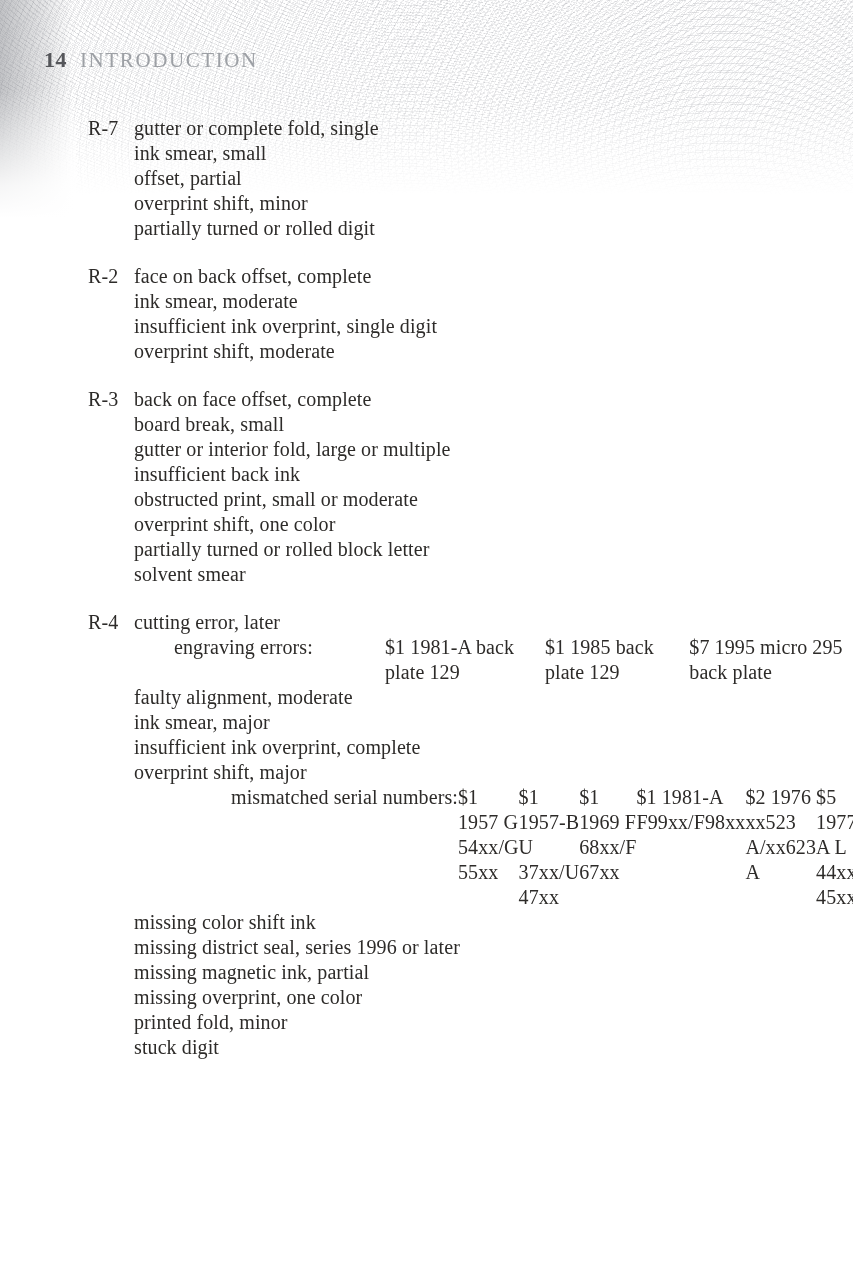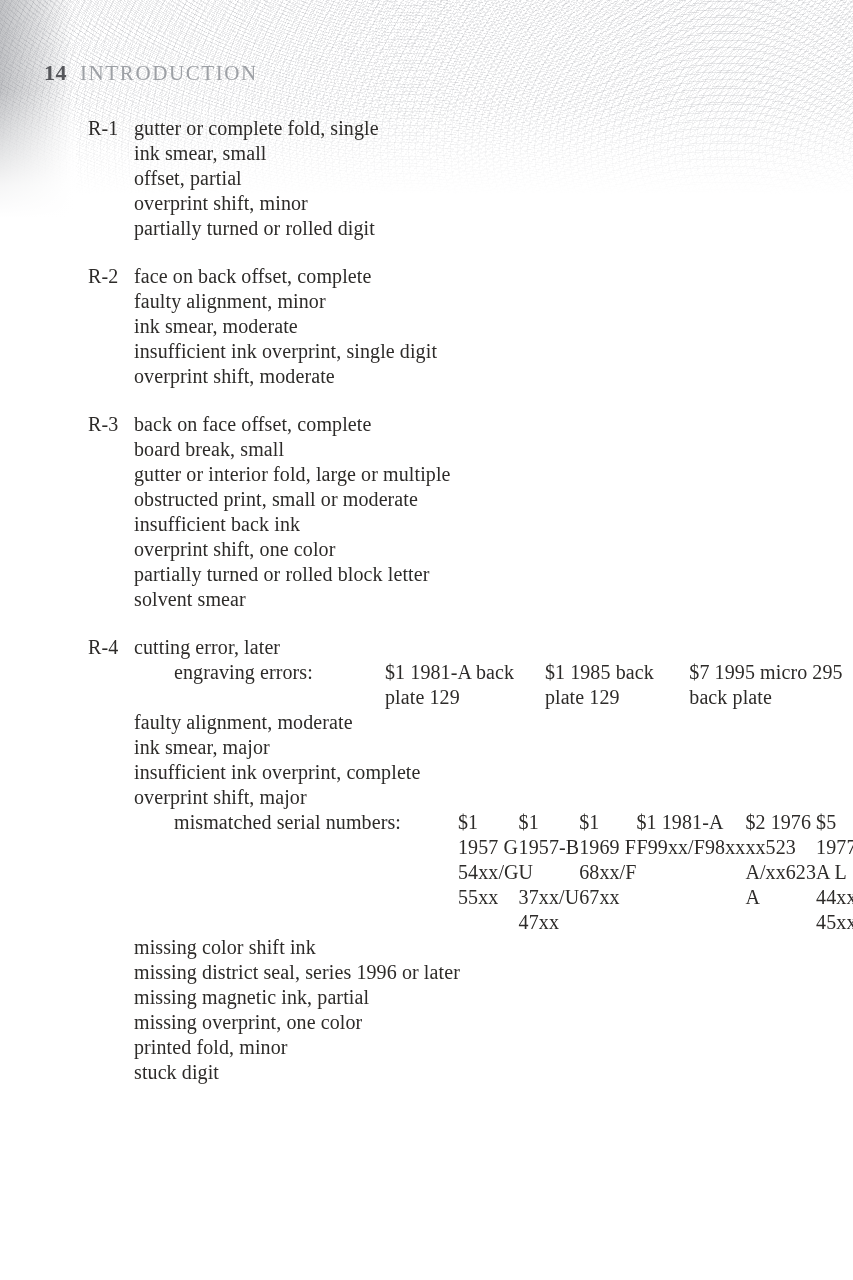--- a/index.html
+++ b/index.html
@@ -26,21 +26,21 @@
   
   .edge-shade{
     position:absolute;top:0;left:0;width:76px;height:218px;
     background:linear-gradient(to right, rgba(132,134,140,0.50) 0%, rgba(132,134,140,0.28) 45%, rgba(132,134,140,0) 96%);
   }
   .edge-shade::after{
     content:"";position:absolute;inset:0;
     background:linear-gradient(to bottom, rgba(255,255,255,0) 40%, rgba(255,255,255,0.85) 85%, #ffffff 100%);
   }
   .running-head{
-    position:absolute;top:60px;left:44px;z-index:5;
+    position:absolute;top:47px;left:44px;z-index:5;
     white-space:nowrap;
   }
   .page-num{
     font-weight:bold;font-size:22px;color:#55565a;letter-spacing:0.5px;
   }
   .head-title{
     margin-left:13px;font-size:21px;color:#9da0a5;letter-spacing:1.6px;
   }
   .content{
     position:absolute;top:116px;left:88px;z-index:4;
@@ -59,47 +59,46 @@
 <body>
 
 <div class="page">
   <div class="deco-band"></div>
   <div class="edge-shade"></div>
   <header class="running-head">
     <span class="page-num">14</span><span class="head-title">INTRODUCTION</span>
   </header>
   <main class="content" id="sections-root">
       <div class="section">
-        <span class="sec-label">R-1</span>
+        <span class="sec-label">R-7</span>
         <div class="items">
           <div class="item">gutter or complete fold, single</div>
           <div class="item">ink smear, small</div>
           <div class="item">offset, partial</div>
           <div class="item">overprint shift, minor</div>
           <div class="item">partially turned or rolled digit</div>
         </div>
       </div>
       <div class="section">
         <span class="sec-label">R-2</span>
         <div class="items">
           <div class="item">face on back offset, complete</div>
-          <div class="item">faulty alignment, minor</div>
           <div class="item">ink smear, moderate</div>
           <div class="item">insufficient ink overprint, single digit</div>
           <div class="item">overprint shift, moderate</div>
         </div>
       </div>
       <div class="section">
         <span class="sec-label">R-3</span>
         <div class="items">
           <div class="item">back on face offset, complete</div>
           <div class="item">board break, small</div>
           <div class="item">gutter or interior fold, large or multiple</div>
+          <div class="item">insufficient back ink</div>
           <div class="item">obstructed print, small or moderate</div>
-          <div class="item">insufficient back ink</div>
           <div class="item">overprint shift, one color</div>
           <div class="item">partially turned or rolled block letter</div>
           <div class="item">solvent smear</div>
         </div>
       </div>
       <div class="section">
         <span class="sec-label">R-4</span>
         <div class="items">
           <div class="item">cutting error, later</div>
           <div class="item-row">
@@ -108,21 +107,21 @@
               <div class="value-line">$1 1981-A back plate 129</div>
               <div class="value-line">$1 1985 back plate 129</div>
               <div class="value-line">$7 1995 micro 295 back plate</div>
             </div>
           </div>
           <div class="item">faulty alignment, moderate</div>
           <div class="item">ink smear, major</div>
           <div class="item">insufficient ink overprint, complete</div>
           <div class="item">overprint shift, major</div>
           <div class="item-row">
-            <span class="item-label" style="width: 284px;">mismatched serial numbers:</span>
+            <span class="item-label" style="width: 284px; text-align: right;">mismatched serial numbers:</span>
             <div class="values">
               <div class="value-line">$1 1957 G 54xx/G 55xx</div>
               <div class="value-line">$1 1957-B U 37xx/U 47xx</div>
               <div class="value-line">$1 1969 F 68xx/F 67xx</div>
               <div class="value-line">$1 1981-A F99xx/F98xx</div>
               <div class="value-line">$2 1976 xx523 A/xx623 A</div>
               <div class="value-line">$5 1977-A L 44xx/L 45xx</div>
             </div>
           </div>
           <div class="item">missing color shift ink</div>

